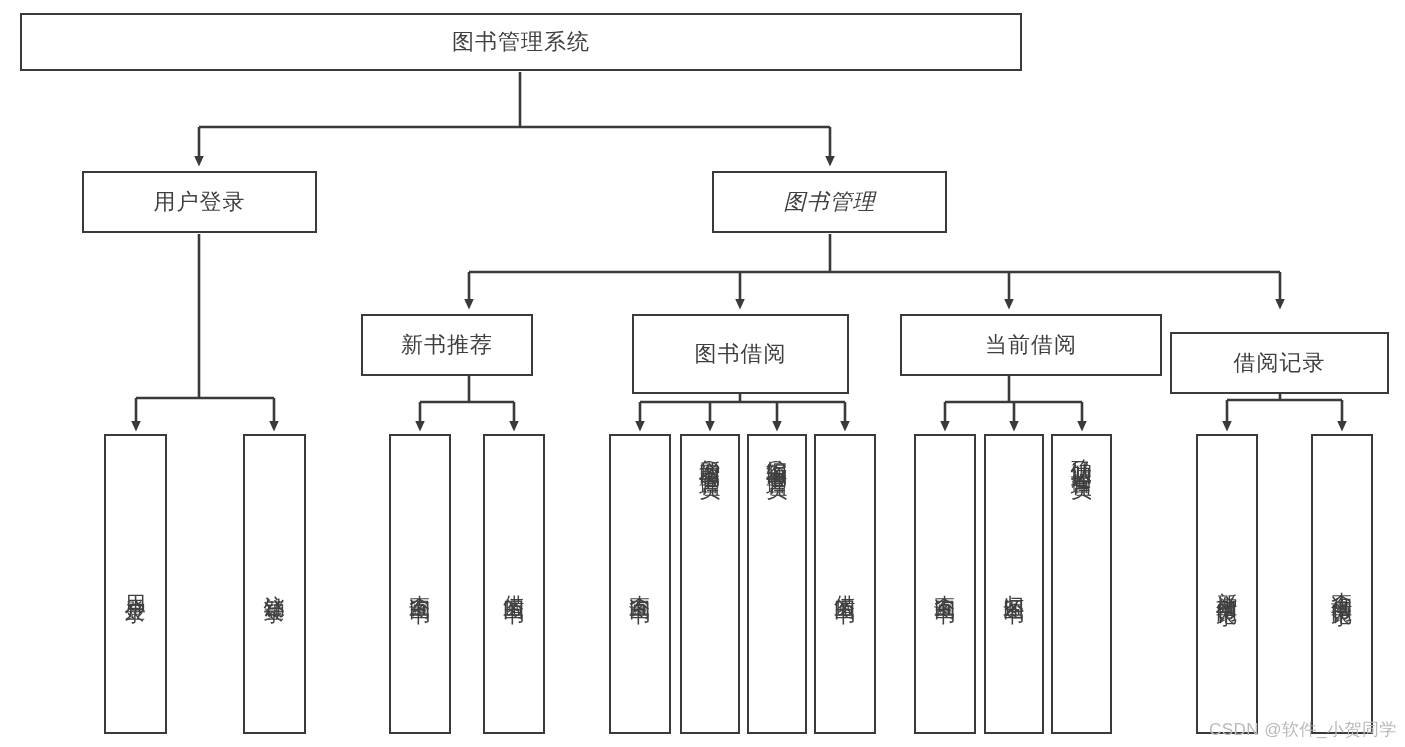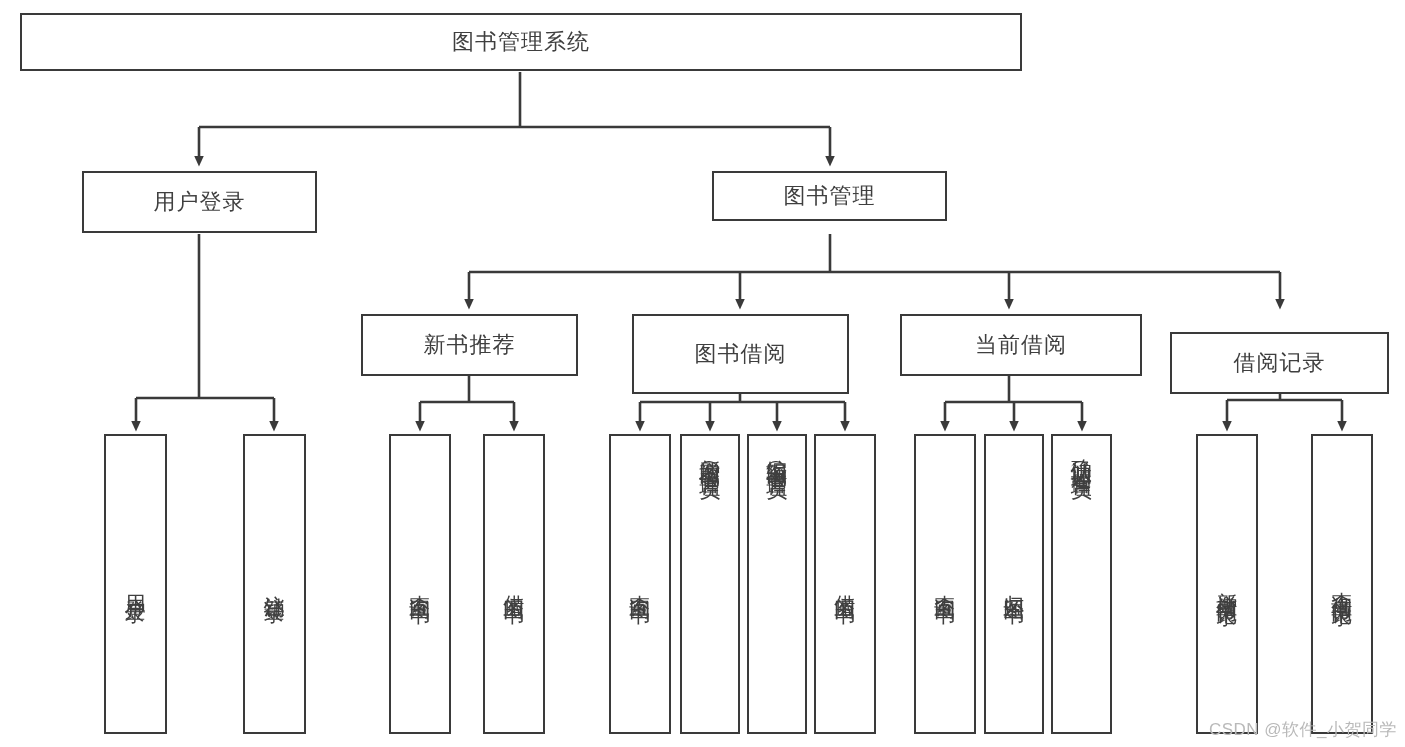--- a/index.html
+++ b/index.html
@@ -122,31 +122,31 @@
     </g>
   </svg>
 
   <div class="node h" style="left:20px; top:13px; width:1002px; height:58px;">
     <span>图书管理系统</span>
   </div>
 
   <div class="node h" style="left:82px; top:171px; width:235px; height:62px;">
     <span>用户登录</span>
   </div>
-  <div class="node h" style="left:712px; top:171px; width:235px; height:50px;">
+  <div class="node h" style="left:712px; top:171px; width:235px; height:62px;font-style:italic;">
     <span>图书管理</span>
   </div>
 
-  <div class="node h" style="left:361px; top:314px; width:217px; height:62px;">
+  <div class="node h" style="left:361px; top:314px; width:172px; height:62px;">
     <span>新书推荐</span>
   </div>
   <div class="node h" style="left:632px; top:314px; width:217px; height:80px;">
     <span>图书借阅</span>
   </div>
-  <div class="node h" style="left:900px; top:314px; width:242px; height:62px;">
+  <div class="node h" style="left:900px; top:314px; width:262px; height:62px;">
     <span>当前借阅</span>
   </div>
   <div class="node h" style="left:1170px; top:332px; width:219px; height:62px;">
     <span>借阅记录</span>
   </div>
 
   <div class="node v v-center" style="left:104px; top:434px; width:63px; height:300px;">
     <span class="vtext">用户登录</span>
   </div>
   <div class="node v v-center" style="left:243px; top:434px; width:63px; height:300px;">

